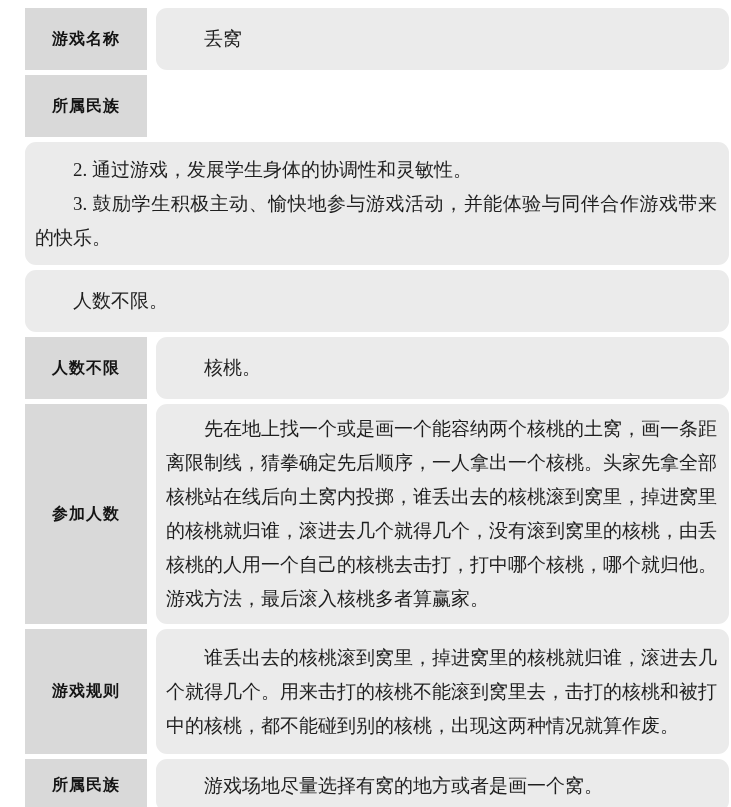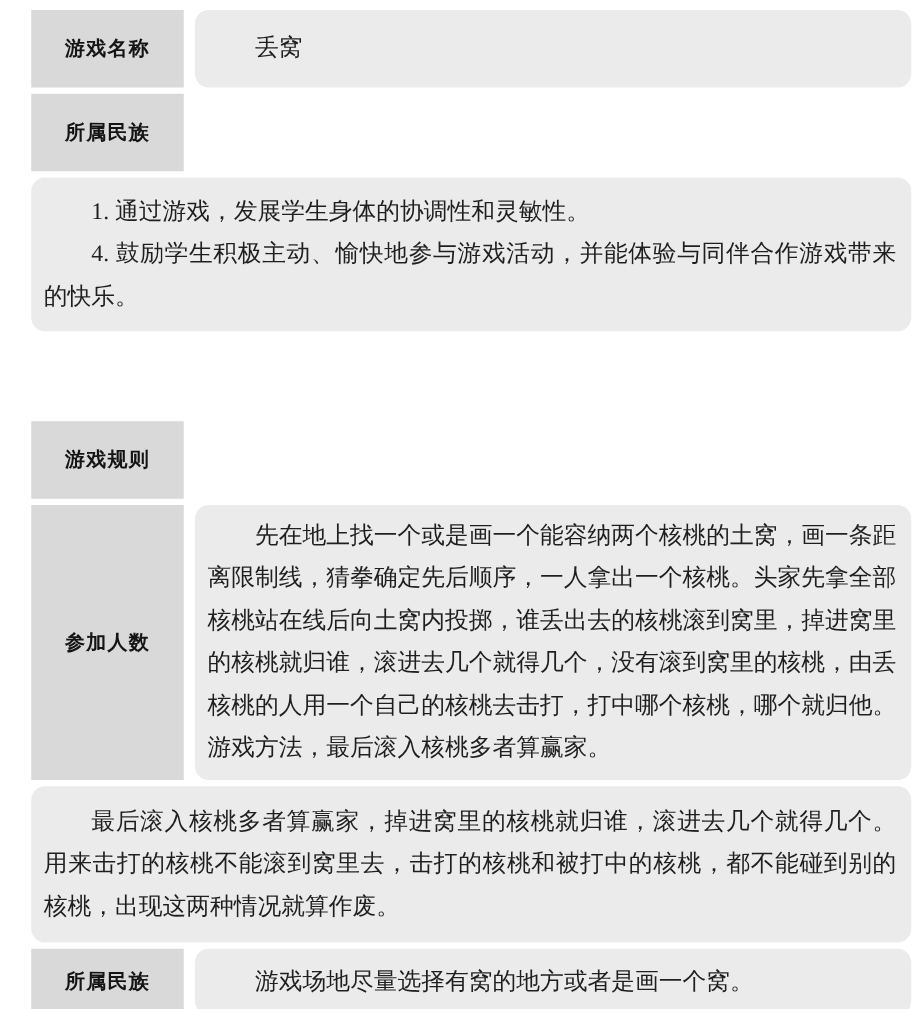--- a/index.html
+++ b/index.html
@@ -82,46 +82,55 @@
     </div>
 
     <div class="row h-std">
       <div class="label-cell">
         <span class="label-text">所属民族</span>
       </div>
     </div>
 
     <div class="row h-aims">
       <div class="content-cell">
-        <p>1. 通过游戏，发展学生身体的协调性和灵敏性。</p>
-        <p>4. 鼓励学生积极主动、愉快地参与游戏活动，并能体验与同伴合作游戏带来的快乐。</p>
+        <p>2. 通过游戏，发展学生身体的协调性和灵敏性。</p>
+        <p>3. 鼓励学生积极主动、愉快地参与游戏活动，并能体验与同伴合作游戏带来的快乐。</p>
       </div>
     </div>
 
     <div class="row h-std">
+      <div class="content-cell">
+        <p>人数不限。</p>
+      </div>
     </div>
 
     <div class="row h-std">
       <div class="label-cell">
-        <span class="label-text">游戏规则</span>
+        <span class="label-text">人数不限</span>
+      </div>
+      <div class="content-cell">
+        <p>核桃。</p>
       </div>
     </div>
 
     <div class="row h-meth">
       <div class="label-cell">
         <span class="label-text">参加人数</span>
       </div>
       <div class="content-cell">
         <p>先在地上找一个或是画一个能容纳两个核桃的土窝，画一条距离限制线，猜拳确定先后顺序，一人拿出一个核桃。头家先拿全部核桃站在线后向土窝内投掷，谁丢出去的核桃滚到窝里，掉进窝里的核桃就归谁，滚进去几个就得几个，没有滚到窝里的核桃，由丢核桃的人用一个自己的核桃去击打，打中哪个核桃，哪个就归他。游戏方法，最后滚入核桃多者算赢家。</p>
       </div>
     </div>
 
     <div class="row h-rule">
+      <div class="label-cell">
+        <span class="label-text">游戏规则</span>
+      </div>
       <div class="content-cell">
-        <p>最后滚入核桃多者算赢家，掉进窝里的核桃就归谁，滚进去几个就得几个。用来击打的核桃不能滚到窝里去，击打的核桃和被打中的核桃，都不能碰到别的核桃，出现这两种情况就算作废。</p>
+        <p>谁丢出去的核桃滚到窝里，掉进窝里的核桃就归谁，滚进去几个就得几个。用来击打的核桃不能滚到窝里去，击打的核桃和被打中的核桃，都不能碰到别的核桃，出现这两种情况就算作废。</p>
       </div>
     </div>
 
     <div class="row h-sugg">
       <div class="label-cell">
         <span class="label-text">所属民族</span>
       </div>
       <div class="content-cell">
         <p>游戏场地尽量选择有窝的地方或者是画一个窝。</p>
       </div>

